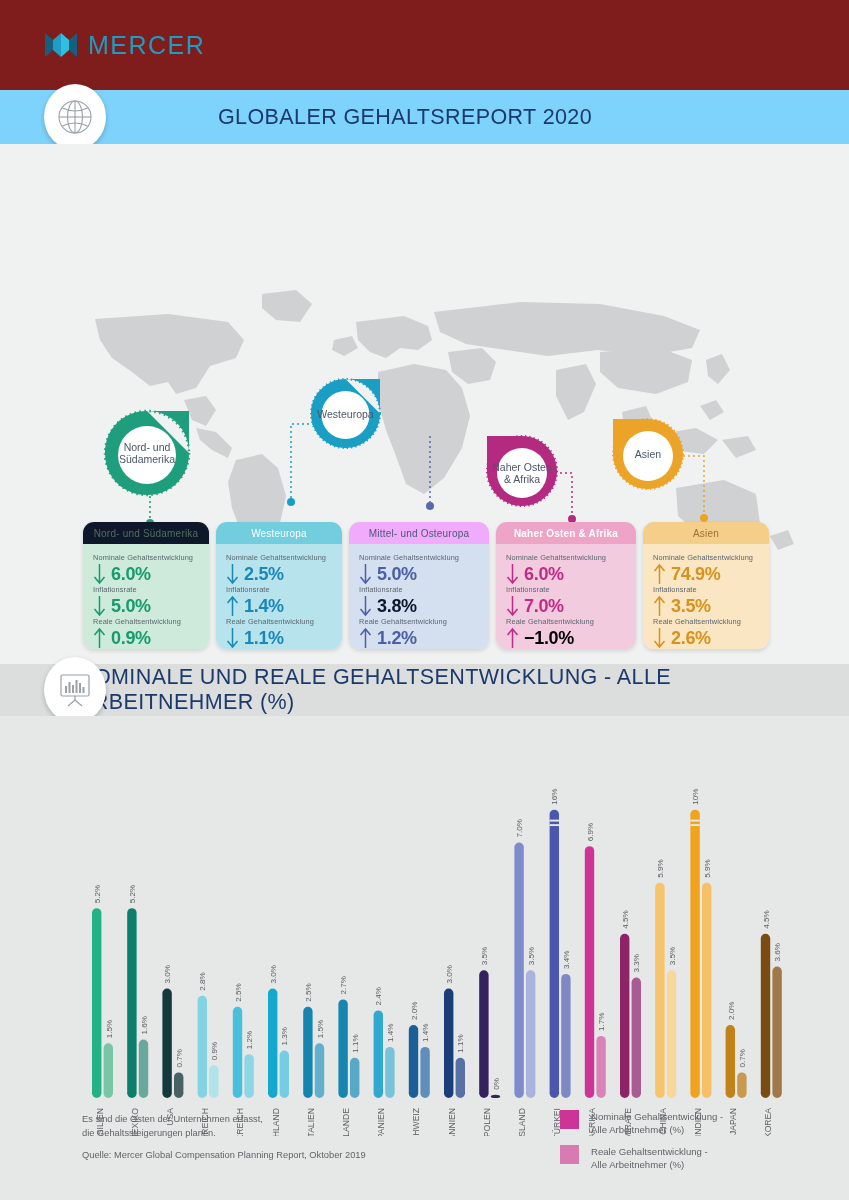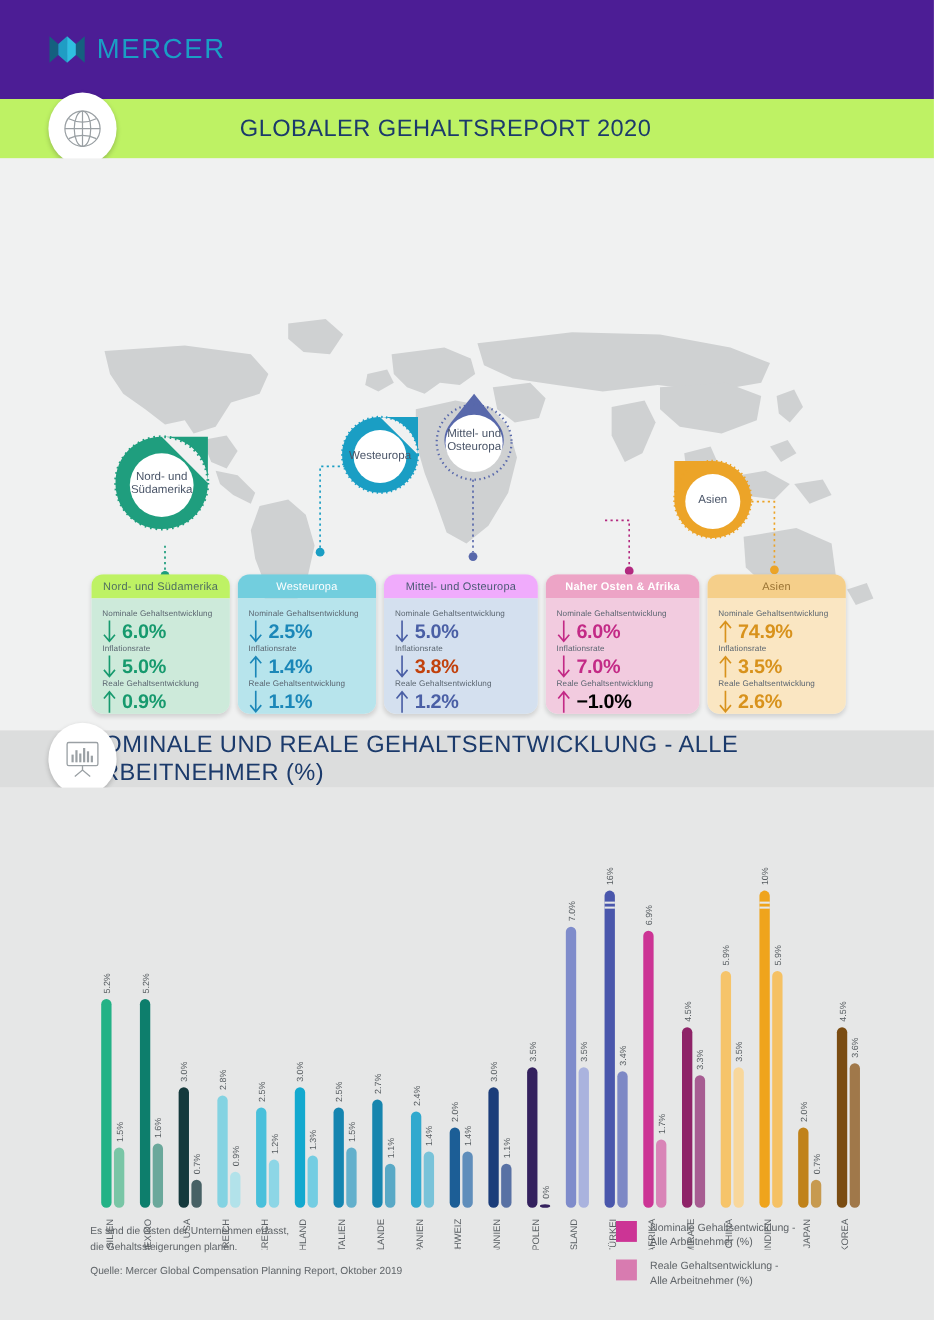--- a/index.html
+++ b/index.html
@@ -3,27 +3,27 @@
 <meta charset="utf-8">
 <style>
   html,body{margin:0;padding:0;}
   body{
     width:849px;height:1200px;
     background:#f0f1f1;
     font-family:"Liberation Sans", sans-serif;
     overflow:hidden;position:relative;
   }
   
-  .logobar{height:90px;background:#4c1d95;position:relative;}
+  .logobar{height:90px;background:#7f1d1d;position:relative;}
   .logo{position:absolute;left:44px;top:30px;display:flex;align-items:center;}
   .logo-mark{width:34px;height:30px;margin-right:10px;}
   .logo-text{font-size:25px;letter-spacing:1.5px;color:#1a9ec4;font-weight:400;}
 
   
-  .band{height:54px;background:#bef264;display:flex;align-items:center;position:relative;}
+  .band{height:54px;background:#7dd3fc;display:flex;align-items:center;position:relative;}
   .band2{height:52px;background:#dcdddd;display:flex;align-items:center;position:relative;}
   .band-badge{
     position:absolute;left:44px;top:50%;transform:translateY(-50%);
     width:62px;height:66px;border-radius:50%;
     background:#ffffff;box-shadow:0 2px 5px rgba(0,0,0,.22);
     display:flex;align-items:center;justify-content:center;
   }
   .band-title{
     margin-left:218px;font-size:21.5px;color:#1b3a6b;letter-spacing:.4px;font-weight:400;
   }
@@ -133,21 +133,21 @@
       <path d="M722 296 L748 292 L756 306 L736 314 Z"></path>
       <path d="M700 262 L716 256 L724 268 L710 276 Z"></path>
 
       <path d="M706 216 L722 210 L730 226 L718 240 L708 232 Z"></path>
 
       <path d="M676 344 L724 336 L756 350 L760 380 L736 398 L700 392 L678 372 Z"></path>
       <path d="M770 392 L788 386 L794 400 L778 406 Z"></path>
     </g>
   </svg>
 
-  <div class="pin" style="left:101px;top:249px;width:92px;height:92px;">
+  <div class="pin" style="left:101px;top:263px;width:92px;height:92px;">
     <svg width="92" height="92" viewBox="0 0 92 92">
       <path d="M46 4 C70 4 88 22 88 46 C88 70 70 88 46 88 C22 88 4 70 4 46 C4 22 22 4 46 4 Z M88 46 L88 4 L46 4 Z" fill="#1f9e7e"></path>
       <circle cx="46" cy="46" r="42" fill="none" stroke="#1f9e7e" stroke-width="2.5" stroke-dasharray="1.5 3.5"></circle>
       <circle cx="46" cy="48" r="29" fill="#ffffff"></circle>
     </svg>
     <div class="pin-label">
       <span><span>Nord- und</span><br><span>Südamerika</span></span>
     </div>
   </div>
   <svg style="position:absolute;left:145px;top:352px;" width="10" height="32">
@@ -163,35 +163,35 @@
     </svg>
     <div class="pin-label">
       <span>Westeuropa</span>
     </div>
   </div>
   <svg style="position:absolute;left:286px;top:276px;" width="30" height="88">
     <polyline points="28,4 5,4 5,78" fill="none" stroke="#1a9ec4" stroke-width="1.5" stroke-dasharray="2 3"></polyline>
     <circle cx="5" cy="82" r="4" fill="#1a9ec4"></circle>
   </svg>
 
-  <div class="pin" style="left:392px;top:212px;width:78px;height:82px;">
-    <svg width="78" height="82" viewBox="0 0 78 82">
-      <path d="M39 2 L60 28 C68 38 68 50 60 60 C50 72 28 72 18 60 C10 50 10 38 18 28 Z" fill="#5868ab"></path>
-      <circle cx="39" cy="46" r="34" fill="none" stroke="#5868ab" stroke-width="2" stroke-dasharray="1.3 3"></circle>
-      <circle cx="39" cy="47" r="26" fill="#ffffff"></circle>
-    </svg>
-    <div class="pin-label" style="padding-top:6px;">
-      <span><span>Mittel- und</span><br><span>Osteuropa</span></span>
-    </div>
-  </div>
   <svg style="position:absolute;left:425px;top:292px;" width="10" height="74">
     <line x1="5" y1="0" x2="5" y2="66" stroke="#5868ab" stroke-width="1.5" stroke-dasharray="2 3"></line>
     <circle cx="5" cy="70" r="4" fill="#5868ab"></circle>
   </svg>
 
+  <div class="pin" style="left:484px;top:289px;width:76px;height:76px;">
+    <svg width="76" height="76" viewBox="0 0 76 76">
+      <path d="M38 3 C57 3 73 19 73 38 C73 57 57 73 38 73 C19 73 3 57 3 38 C3 19 19 3 38 3 Z M3 38 L3 3 L38 3 Z" fill="#b32a80"></path>
+      <circle cx="38" cy="38" r="35" fill="none" stroke="#b32a80" stroke-width="2" stroke-dasharray="1.3 3"></circle>
+      <circle cx="38" cy="40" r="25" fill="#ffffff"></circle>
+    </svg>
+    <div class="pin-label" style="padding-top:4px;">
+      <span><span>Naher Osten</span><br><span>&amp; Afrika</span></span>
+    </div>
+  </div>
   <svg style="position:absolute;left:548px;top:325px;" width="30" height="56">
     <polyline points="2,4 24,4 24,46" fill="none" stroke="#b32a80" stroke-width="1.5" stroke-dasharray="2 3"></polyline>
     <circle cx="24" cy="50" r="4" fill="#b32a80"></circle>
   </svg>
 
   <div class="pin" style="left:610px;top:272px;width:76px;height:76px;">
     <svg width="76" height="76" viewBox="0 0 76 76">
       <path d="M38 3 C57 3 73 19 73 38 C73 57 57 73 38 73 C19 73 3 57 3 38 C3 19 19 3 38 3 Z M3 38 L3 3 L38 3 Z" fill="#eca428"></path>
       <circle cx="38" cy="38" r="35" fill="none" stroke="#eca428" stroke-width="2" stroke-dasharray="1.3 3"></circle>
       <circle cx="38" cy="40" r="25" fill="#ffffff"></circle>
@@ -201,21 +201,21 @@
     </div>
   </div>
   <svg style="position:absolute;left:676px;top:308px;" width="34" height="72">
     <polyline points="2,4 28,4 28,62" fill="none" stroke="#eca428" stroke-width="1.5" stroke-dasharray="2 3"></polyline>
     <circle cx="28" cy="66" r="4" fill="#eca428"></circle>
   </svg>
 
   <div class="cards">
 
     <div class="card">
-      <div class="card-head" style="background:#bef264;color:#4f6f60;">Nord- und Südamerika</div>
+      <div class="card-head" style="background:#0f172a;color:#4f6f60;">Nord- und Südamerika</div>
       <div class="card-body" style="background:#cdeada;">
         <div>
           <div class="metric-label">Nominale Gehaltsentwicklung</div>
           <div class="metric-row">
             <svg class="arrow" viewBox="0 0 13 22">
                 <path d="M6.5 1 L6.5 19 M1.5 14 L6.5 20 L11.5 14" fill="none" stroke="#179a6e" stroke-width="1.5"></path>
               </svg>
             <span class="metric-val" style="color:#179a6e;">6.0%</span>
           </div>
         </div>
@@ -284,21 +284,21 @@
               </svg>
             <span class="metric-val" style="color:#4a5fa5;">5.0%</span>
           </div>
         </div>
         <div>
           <div class="metric-label">Inflationsrate</div>
           <div class="metric-row">
             <svg class="arrow" viewBox="0 0 13 22">
                 <path d="M6.5 1 L6.5 19 M1.5 14 L6.5 20 L11.5 14" fill="none" stroke="#4a5fa5" stroke-width="1.5"></path>
               </svg>
-            <span class="metric-val" style="color:#c2410c;">3.8%</span>
+            <span class="metric-val" style="color:#0f172a;">3.8%</span>
           </div>
         </div>
         <div>
           <div class="metric-label">Reale Gehaltsentwicklung</div>
           <div class="metric-row">
             <svg class="arrow" viewBox="0 0 13 22">
                 <path d="M6.5 21 L6.5 3 M1.5 8 L6.5 2 L11.5 8" fill="none" stroke="#4a5fa5" stroke-width="1.5"></path>
               </svg>
             <span class="metric-val" style="color:#4a5fa5;">1.2%</span>
           </div>

